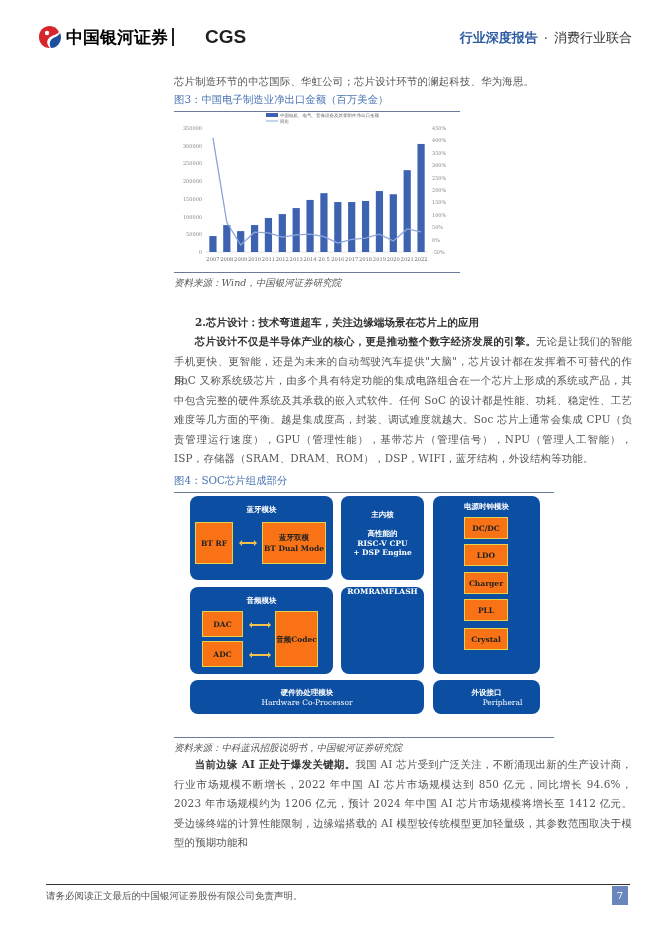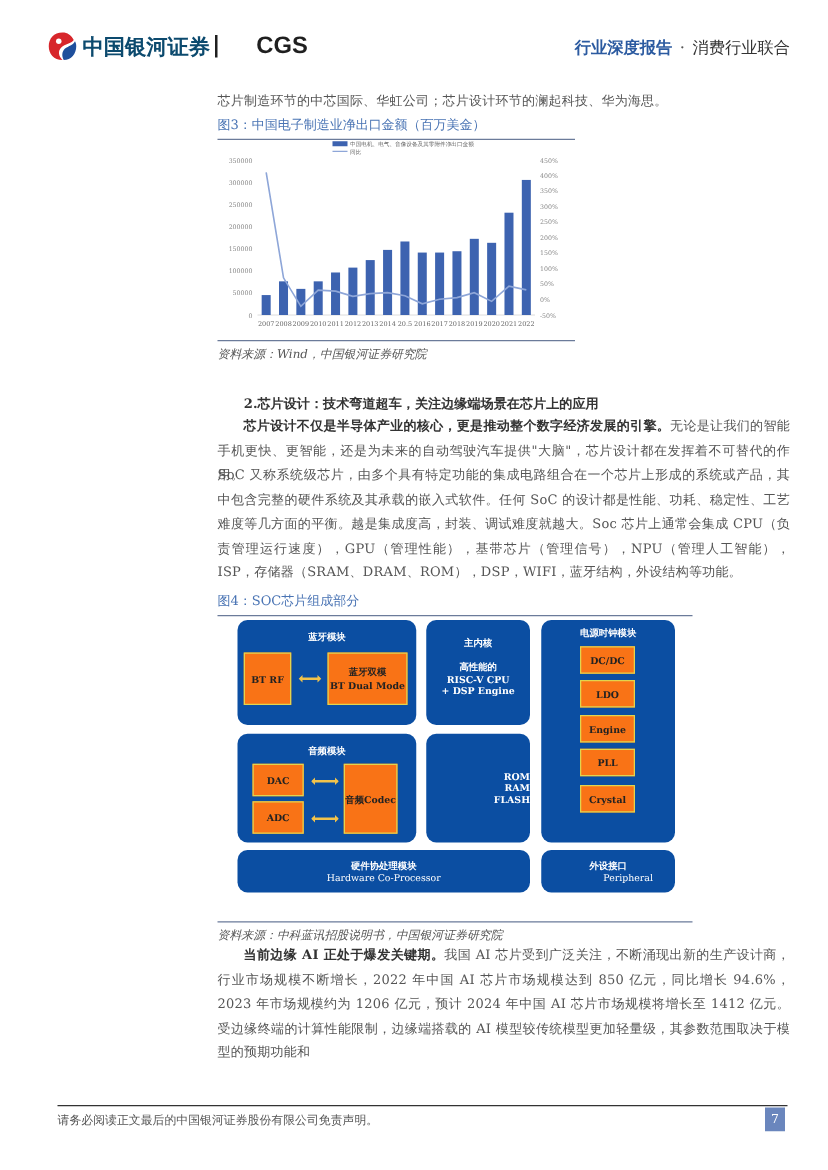--- a/index.html
+++ b/index.html
@@ -3,21 +3,21 @@
 <meta charset="utf-8">
 <style>
   * { margin: 0; padding: 0; box-sizing: border-box; }
   html, body { width: 662px; height: 936px; background: #ffffff; overflow: hidden; }
   body { position: relative; font-family: "DejaVu Serif", "Liberation Serif", serif; color: #3a3a3a; }
 
   
   .header { position: absolute; left: 0; top: 0; width: 662px; height: 60px; }
   .logo { position: absolute; left: 38px; top: 24px; display: flex; align-items: center; height: 26px; }
   .logo-mark { width: 24px; height: 24px; margin-right: 4px; }
-  .logo-cn { font-family: "DejaVu Sans", "Liberation Sans", sans-serif; font-weight: bold; font-size: 17px; color: #0c4a6e; letter-spacing: 0px; }
+  .logo-cn { font-family: "DejaVu Sans", "Liberation Sans", sans-serif; font-weight: bold; font-size: 17px; color: #000000; letter-spacing: 0px; }
   .logo-sep { width: 2px; height: 18px; background: #1f1f1f; margin: 0 4px; }
   .logo-en { font-family: "Liberation Sans", "DejaVu Sans", sans-serif; font-weight: bold; font-size: 19px; color: #1f1f1f; margin-left: 27px; }
   .header-right { position: absolute; right: 30px; top: 29px; font-size: 13px; display: flex; align-items: center; }
   .header-right .rtype { color: #2b5aa0; font-weight: bold; }
   .header-right .dot { color: #555; margin: 0 6px; }
   .header-right .industry { color: #333; }
 
   
   .col { position: absolute; left: 174px; width: 458px; }
   .para { font-size: 10.4px; line-height: 19.6px; color: #555; text-align: justify; letter-spacing: 0.2px; }
@@ -162,35 +162,35 @@
     <div class="bt" style="margin-top:14px;">主内核</div>
     <div class="bt" style="margin-top:9px;">高性能的</div>
     <div class="bt">RISC-V CPU</div>
     <div class="bt">+ DSP Engine</div>
   </div>
 
   <div class="blk" style="left:243px; top:0; width:107px; height:178px;">
     <div class="bt" style="margin-top:6px;">电源时钟模块</div>
     <div class="ybox" style="left:31px; top:21px; width:44px; height:22px;">DC/DC</div>
     <div class="ybox" style="left:31px; top:48px; width:44px; height:22px;">LDO</div>
-    <div class="ybox" style="left:31px; top:76px; width:44px; height:22px;">Engine</div>
+    <div class="ybox" style="left:31px; top:76px; width:44px; height:22px;">Charger</div>
     <div class="ybox" style="left:31px; top:103px; width:44px; height:22px;">PLL</div>
     <div class="ybox" style="left:31px; top:132px; width:44px; height:22px;">Crystal</div>
   </div>
 
   <div class="blk" style="left:0; top:91px; width:143px; height:87px;">
     <div class="bt" style="margin-top:9px;">音频模块</div>
     <div class="ybox" style="left:12px; top:24px; width:41px; height:26px;">DAC</div>
     <div class="ybox" style="left:12px; top:54px; width:41px; height:26px;">ADC</div>
     <div class="arrow" style="left:60px; top:37px; width:20px;"></div>
     <div class="arrow" style="left:60px; top:67px; width:20px;"></div>
     <div class="ybox" style="left:85px; top:24px; width:43px; height:56px;">音频Codec</div>
   </div>
 
-  <div class="blk" style="left:151px; top:91px; width:83px; height:87px; display:flex; flex-direction:column; justify-content:center;align-items:flex-end;">
+  <div class="blk" style="left:151px; top:91px; width:83px; height:87px; display:flex; justify-content:center;">
     <div class="bt">ROM</div>
     <div class="bt">RAM</div>
     <div class="bt">FLASH</div>
   </div>
 
   <div class="blk" style="left:0; top:184px; width:234px; height:34px; display:flex; flex-direction:column; justify-content:center;">
     <div class="bt">硬件协处理模块</div>
     <div class="bt" style="font-weight:normal;">Hardware Co-Processor</div>
   </div>
 

